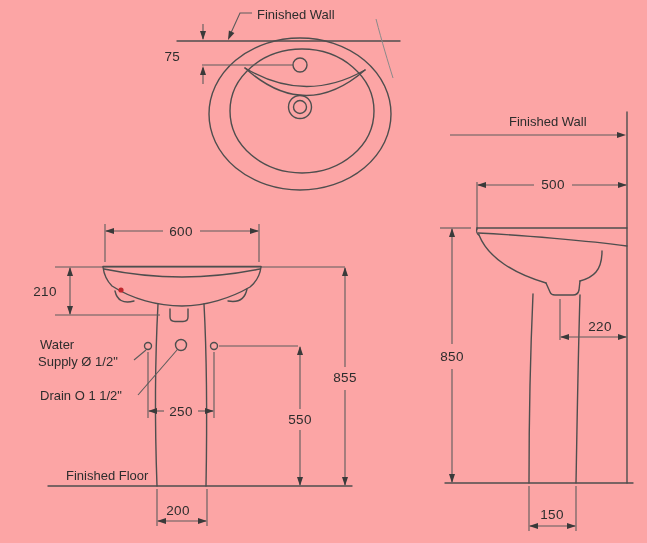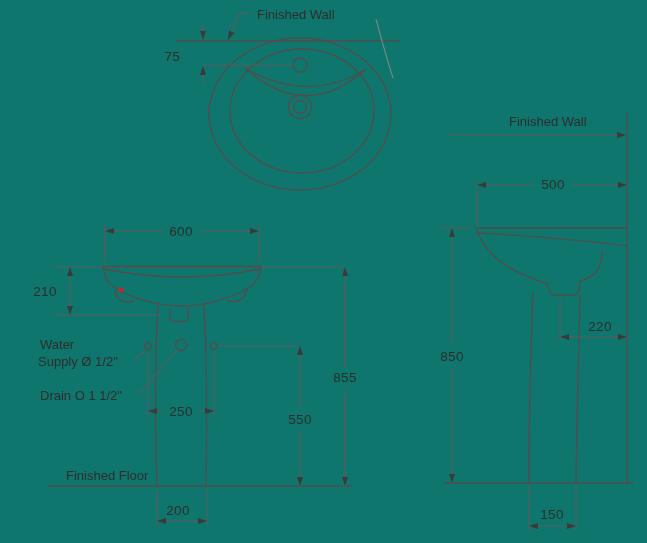--- a/index.html
+++ b/index.html
@@ -1,17 +1,17 @@
 <!DOCTYPE html>
 <html><head>
 <meta charset="utf-8">
 <style>
   html,body{margin:0;padding:0;background:#e9e9e9;}
   #stage{
-    position:relative;width:647px;height:543px;background:#0f766e;
+    position:relative;width:647px;height:543px;background:#fca5a5;
     font-family:"Liberation Sans","DejaVu Sans",sans-serif;overflow:hidden;
   }
   svg{display:block;}
   text{
     font-family:"Liberation Sans","DejaVu Sans",sans-serif;
     fill:#2d2d2d;font-size:13px;
   }
   text.dim{font-size:13.5px;letter-spacing:.3px;}
   .outline{fill:none;stroke:#4e4e4e;stroke-width:1.4;stroke-linecap:round;stroke-linejoin:round;}
   .thin{fill:none;stroke:#5c5c5c;stroke-width:1.1;stroke-linecap:butt;}

